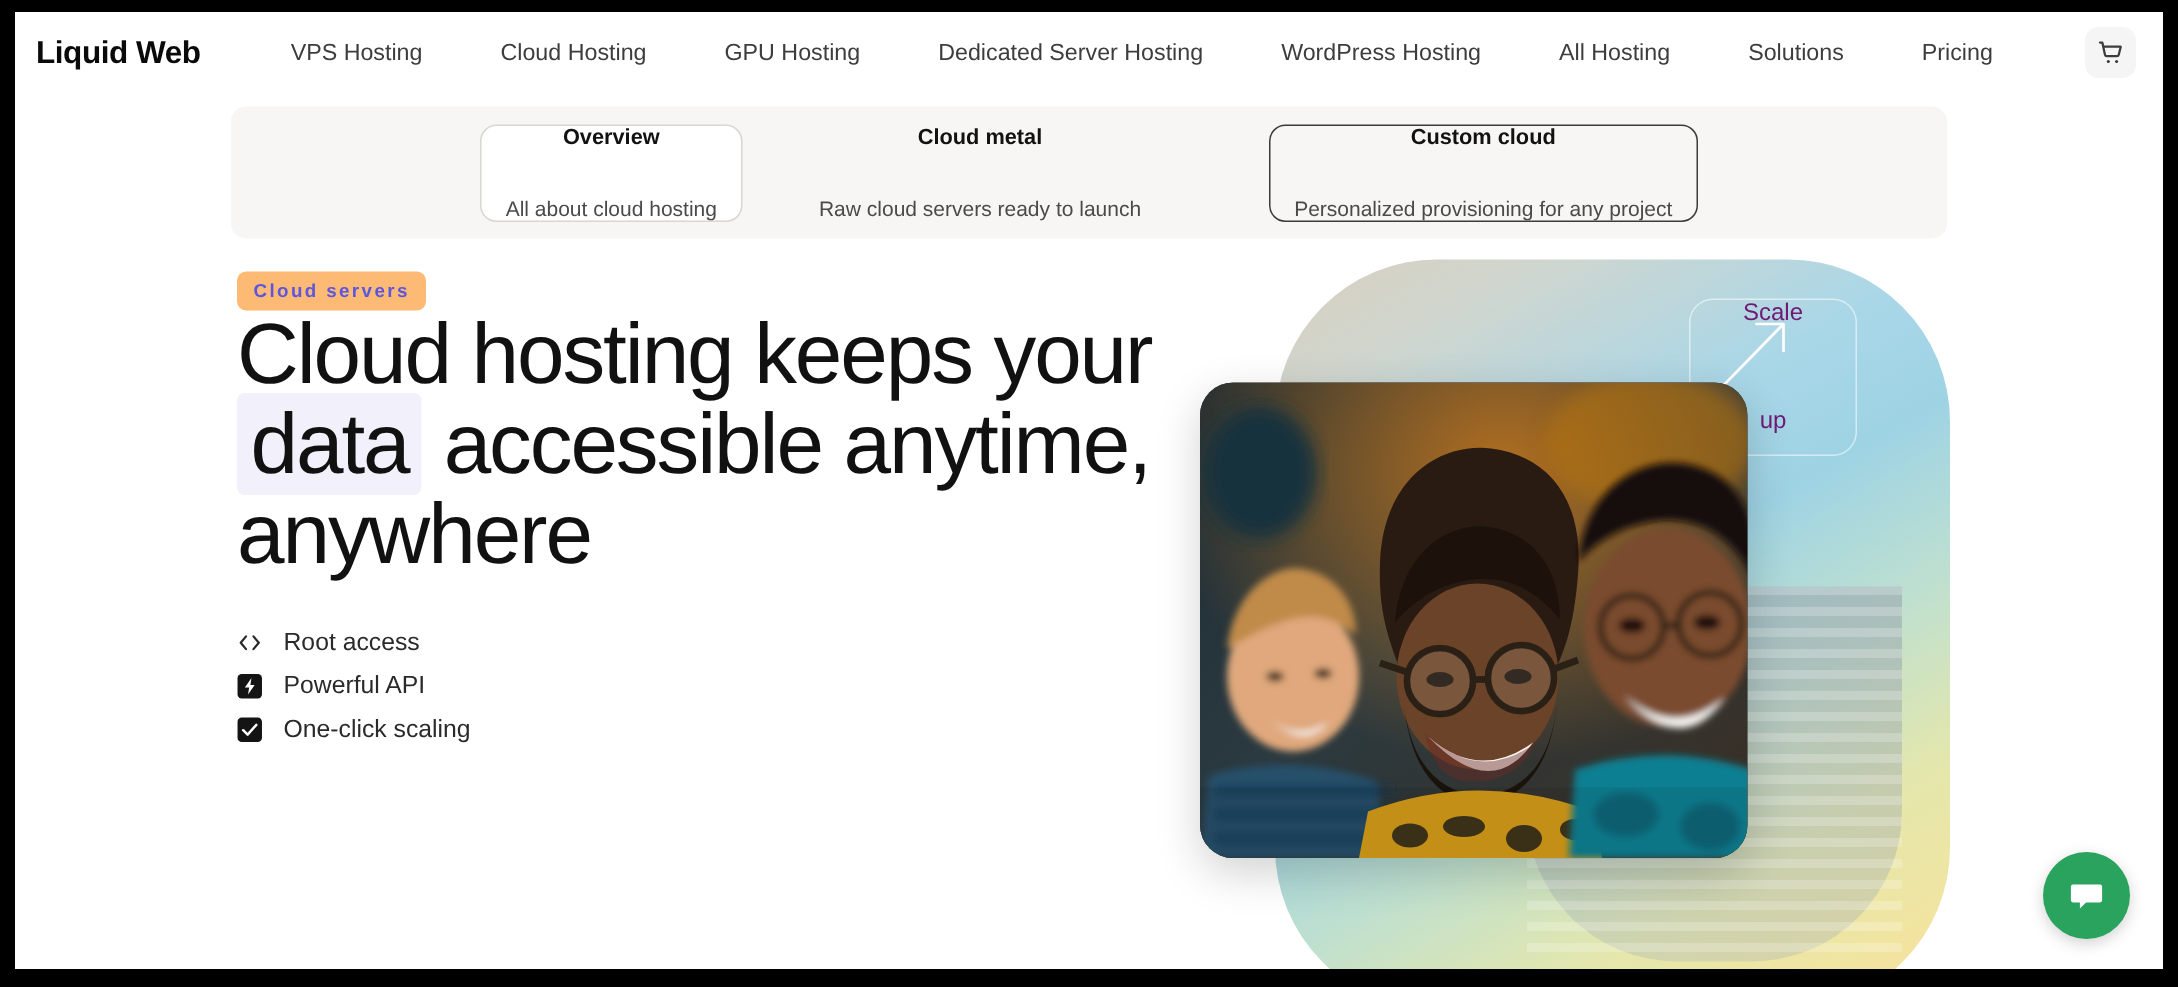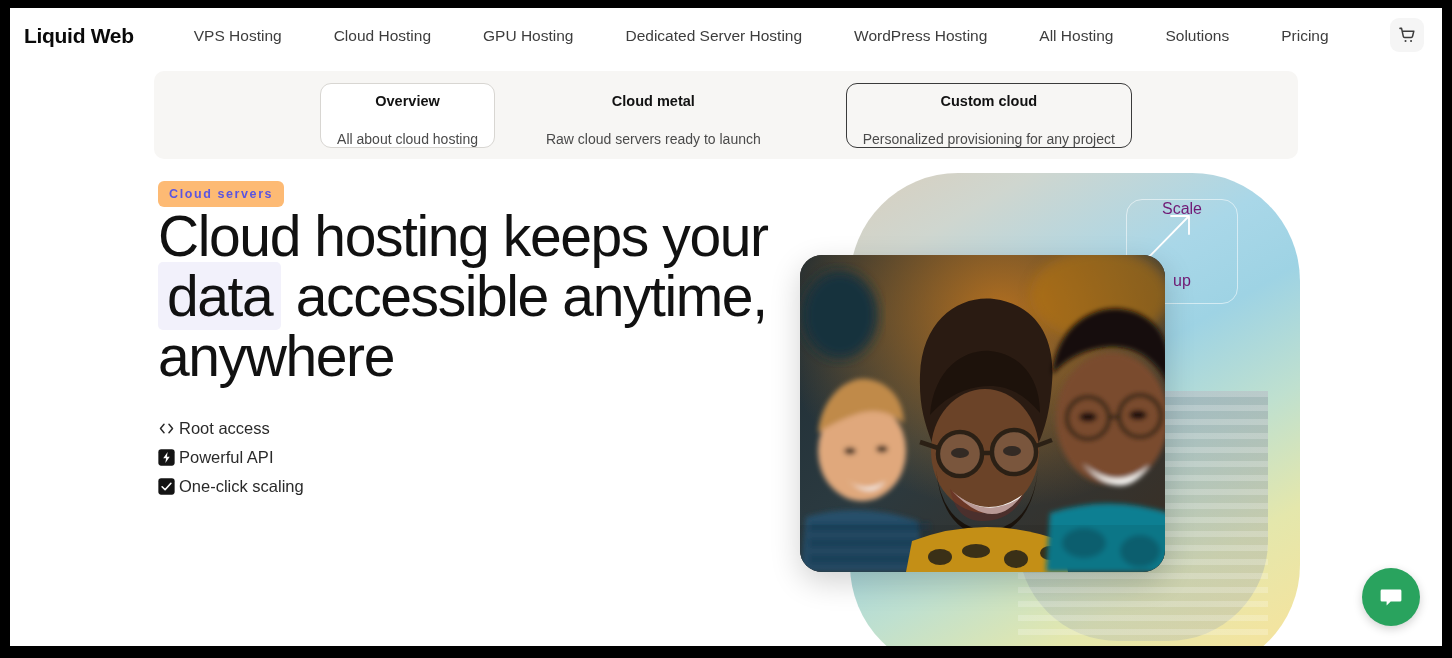--- a/index.html
+++ b/index.html
@@ -67,21 +67,21 @@
     height: 88px;
     display: flex;
     align-items: center;
     justify-content: center;
     gap: 0;
   }
   .tab {
     display: flex;
     flex-direction: column;
     align-items: center;
-    justify-content: flex-end;
+    justify-content: space-between;
     gap: 22px;
     height: 65px;
     padding: 0 16px;
     border-radius: 11px;
     border: 1px solid transparent;
     background: transparent;
     cursor: pointer;
   }
   .tab.selected {
     background: #ffffff;
@@ -137,21 +137,21 @@
   }
   .features {
     margin-top: 32px;
     display: flex;
     flex-direction: column;
     gap: 10px;
   }
   .feature {
     display: flex;
     align-items: center;
-    gap: 4px;
+    gap: 14px;
   }
   .feature-label {
     font-size: 16.5px;
     color: #2a2a2a;
   }
   .ico { width: 17px; height: 17px; flex: none; display:block; }
 
   
   .hero-art {
     position: absolute;

